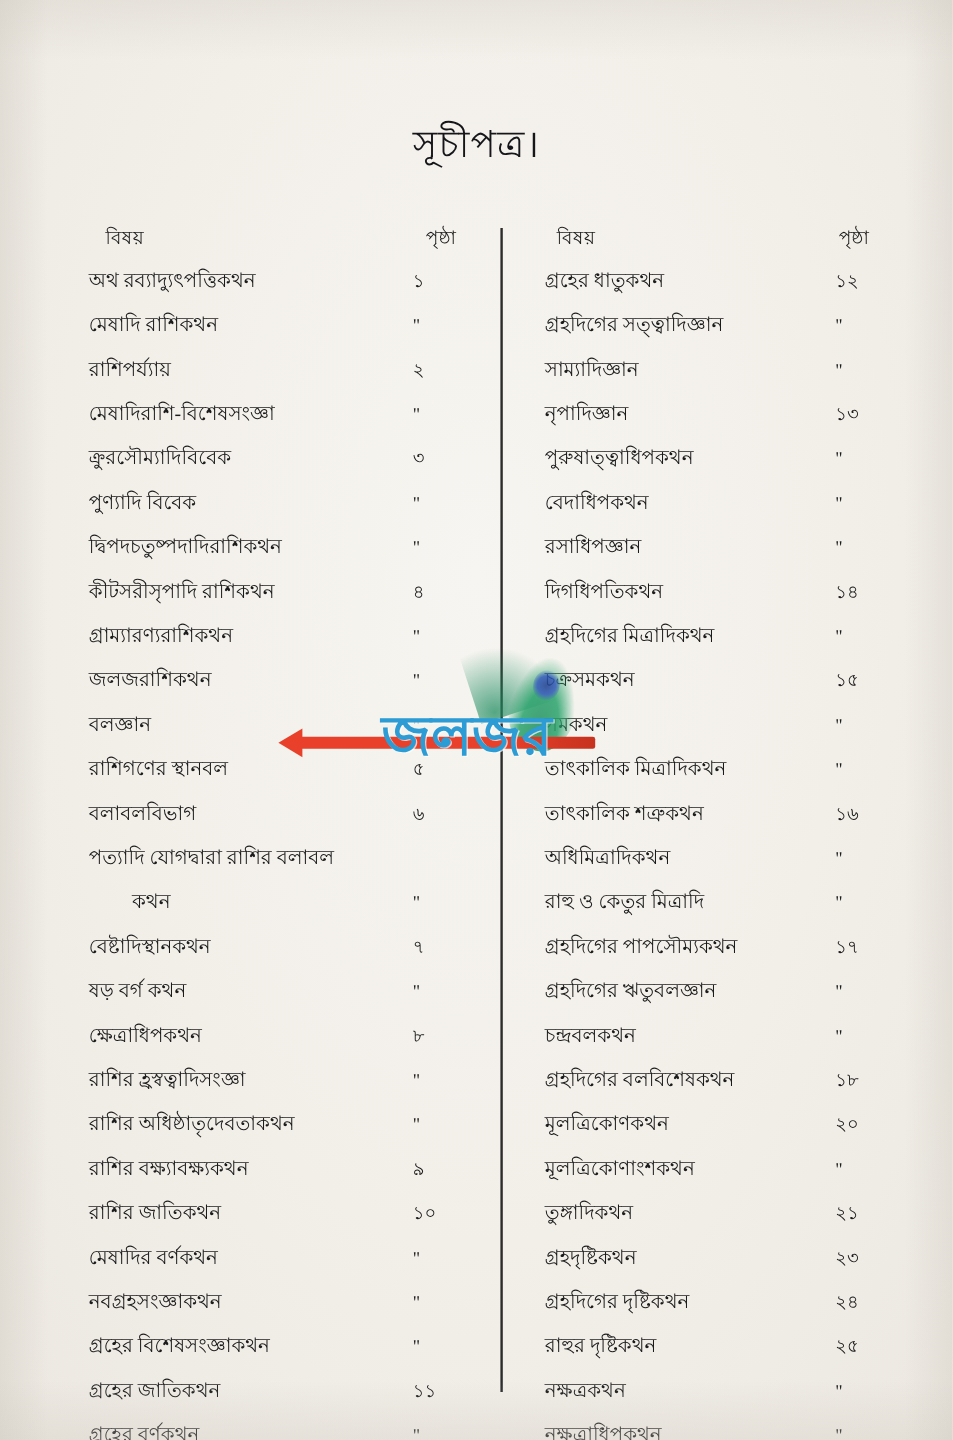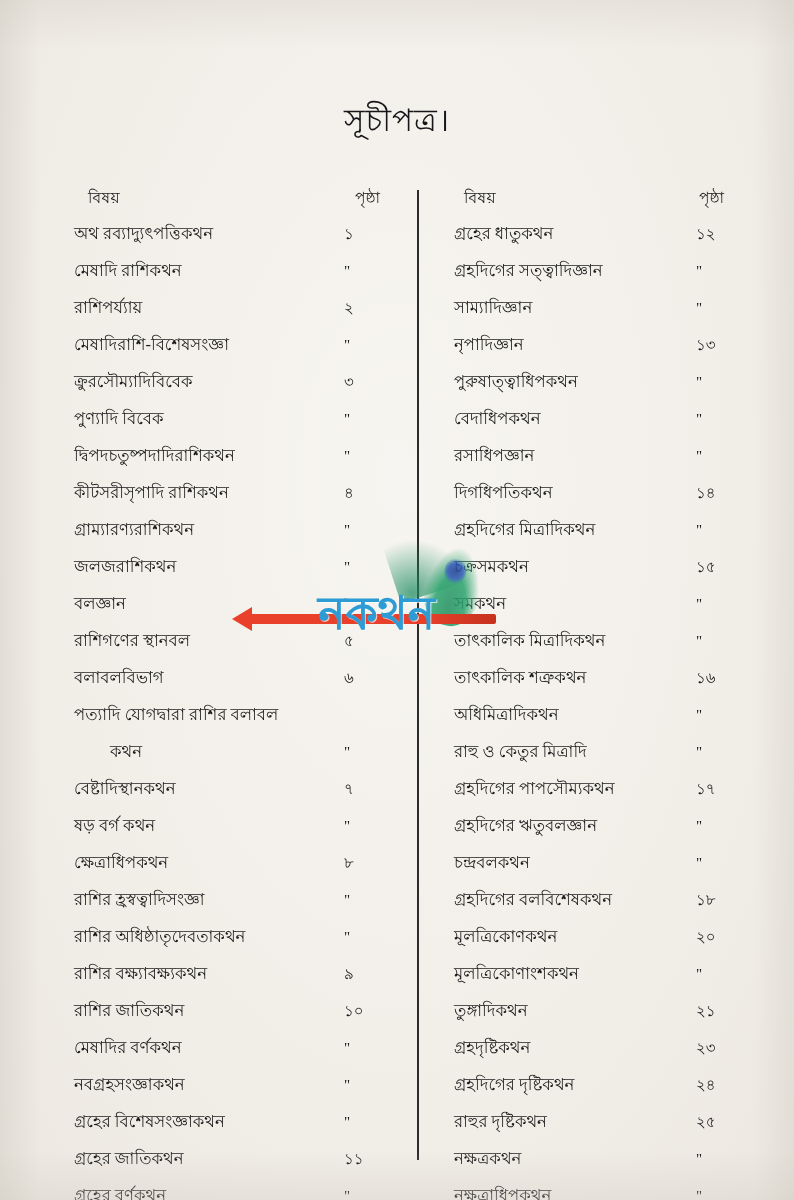--- a/index.html
+++ b/index.html
@@ -415,16 +415,16 @@
           </div>
       </div>
     </div>
 
   </div>
 
   <div class="watermark">
     <div class="wm-plume"></div>
     <div class="wm-feather"></div>
     <div class="wm-arrow"></div>
-    <div class="wm-text">নকথন</div>
+    <div class="wm-text">জলজর</div>
   </div>
 
 </div>
 
 </body></html>

